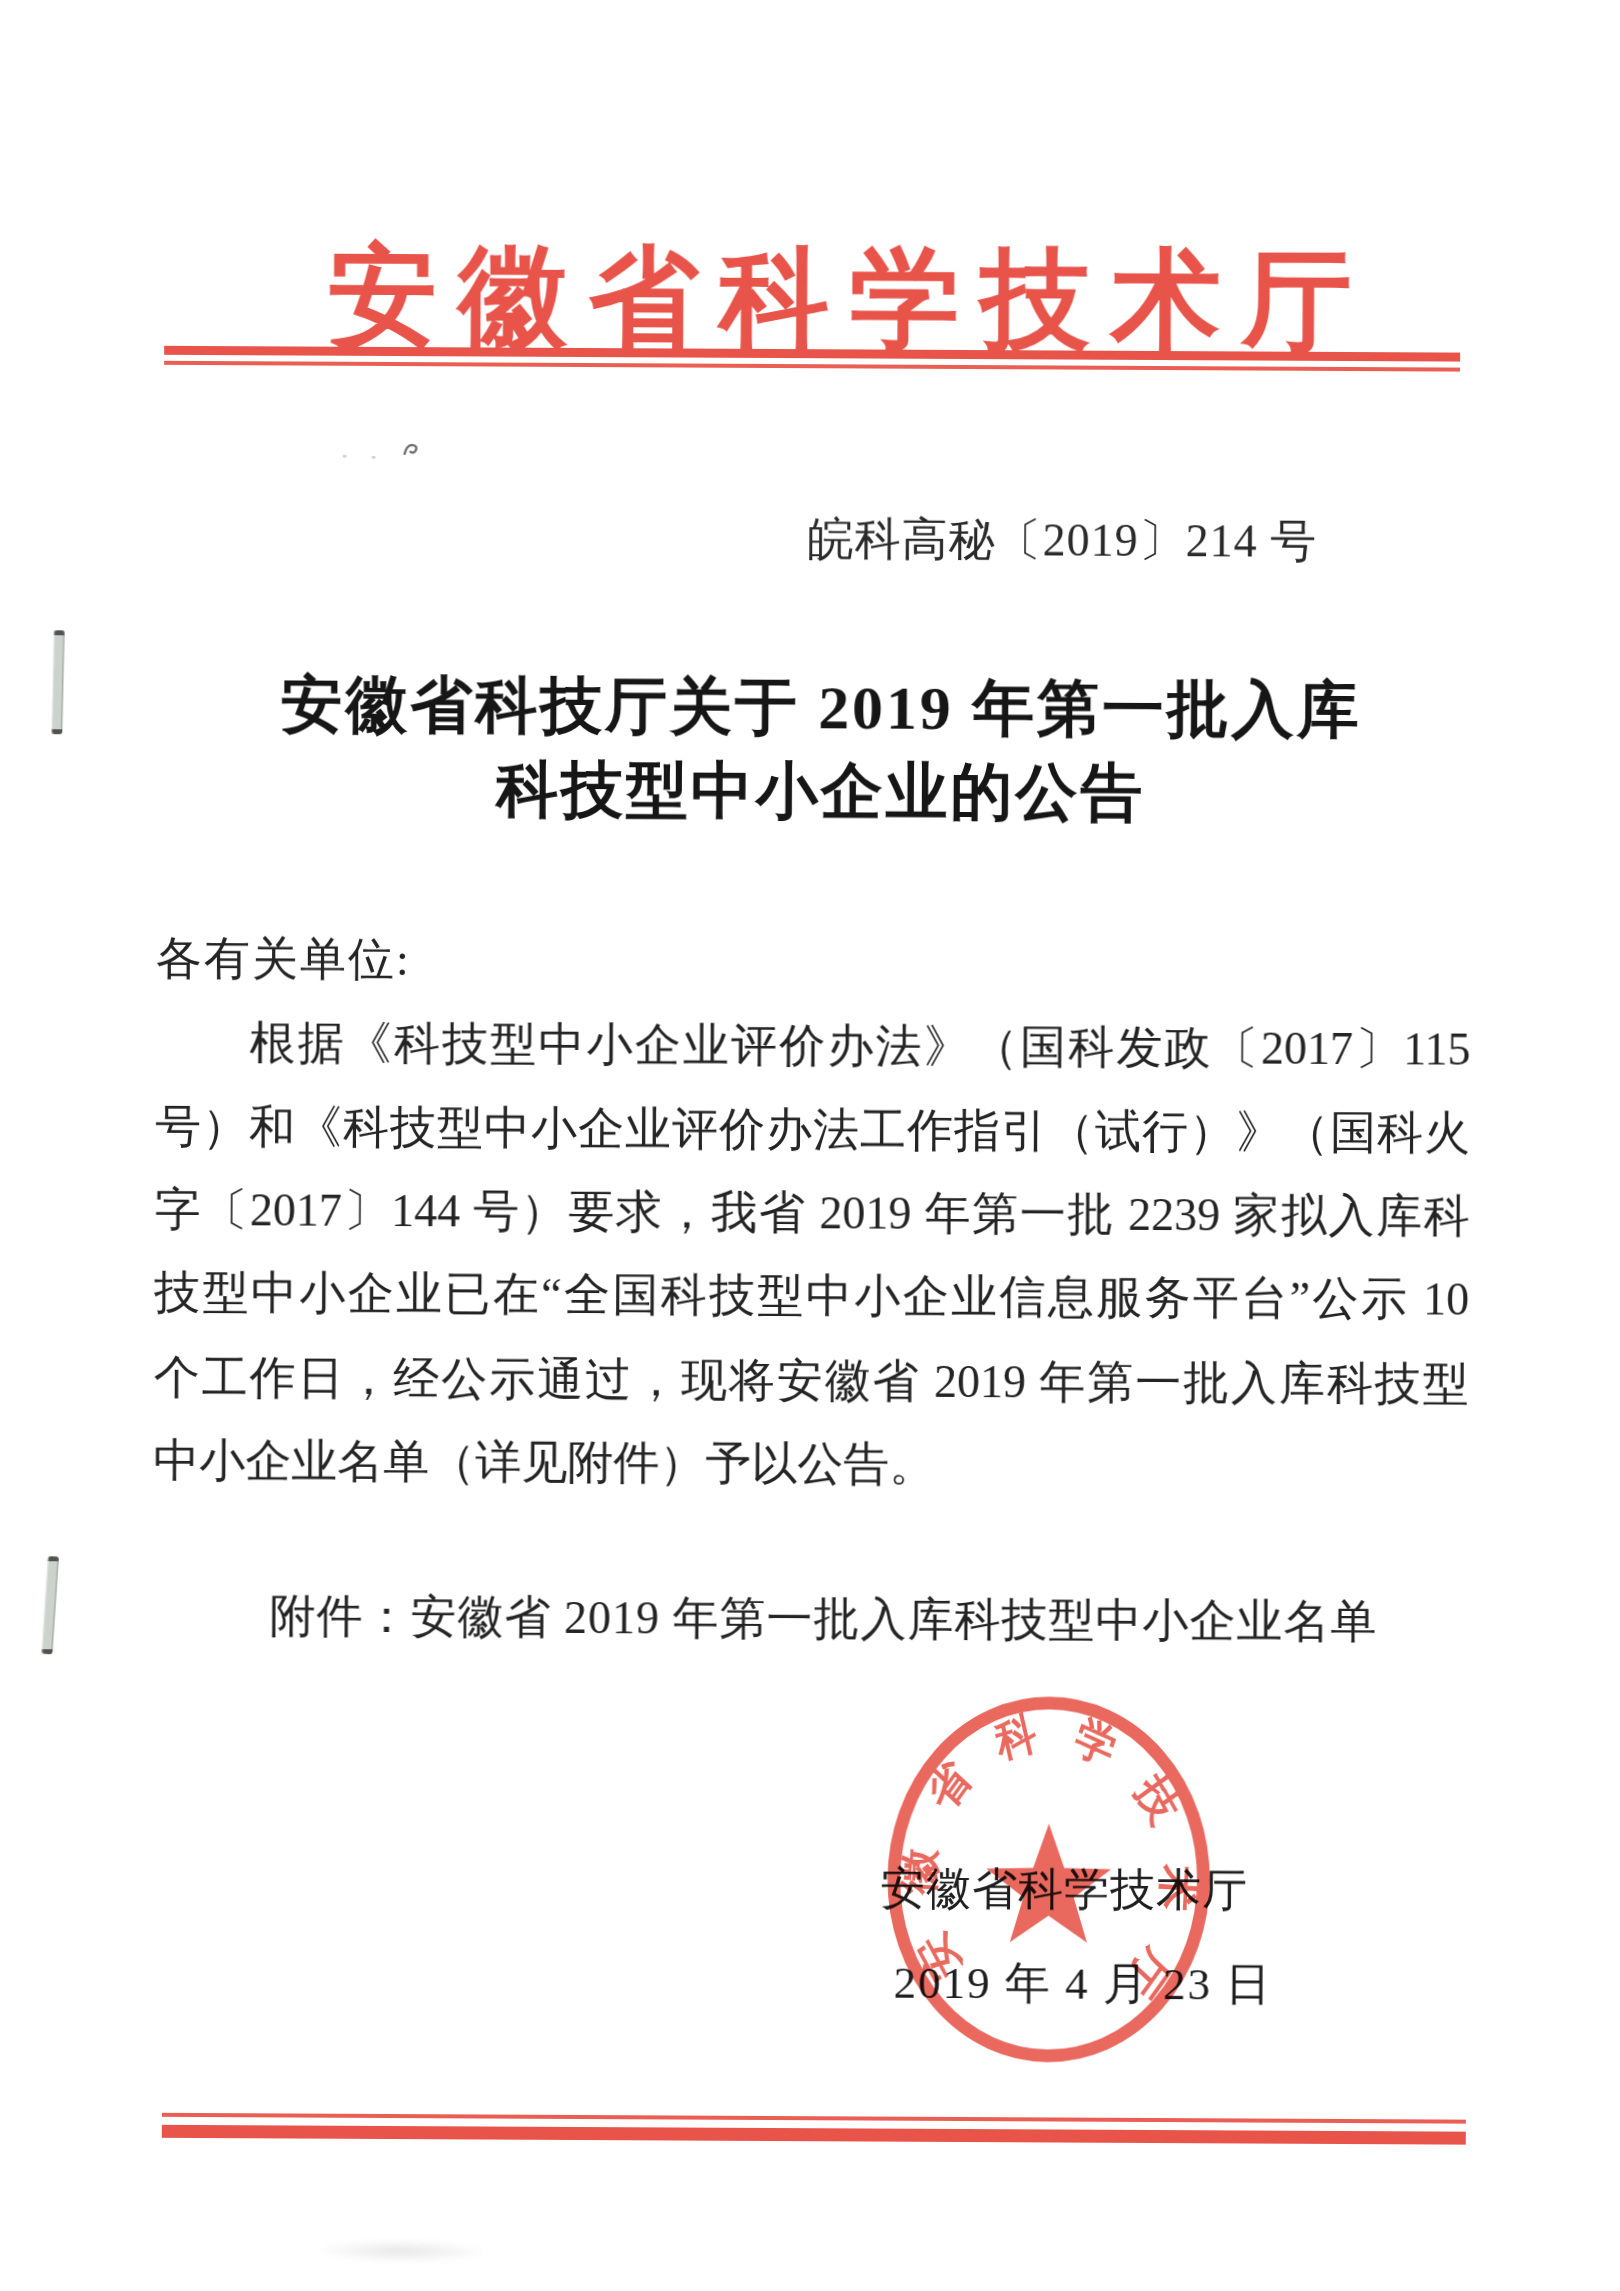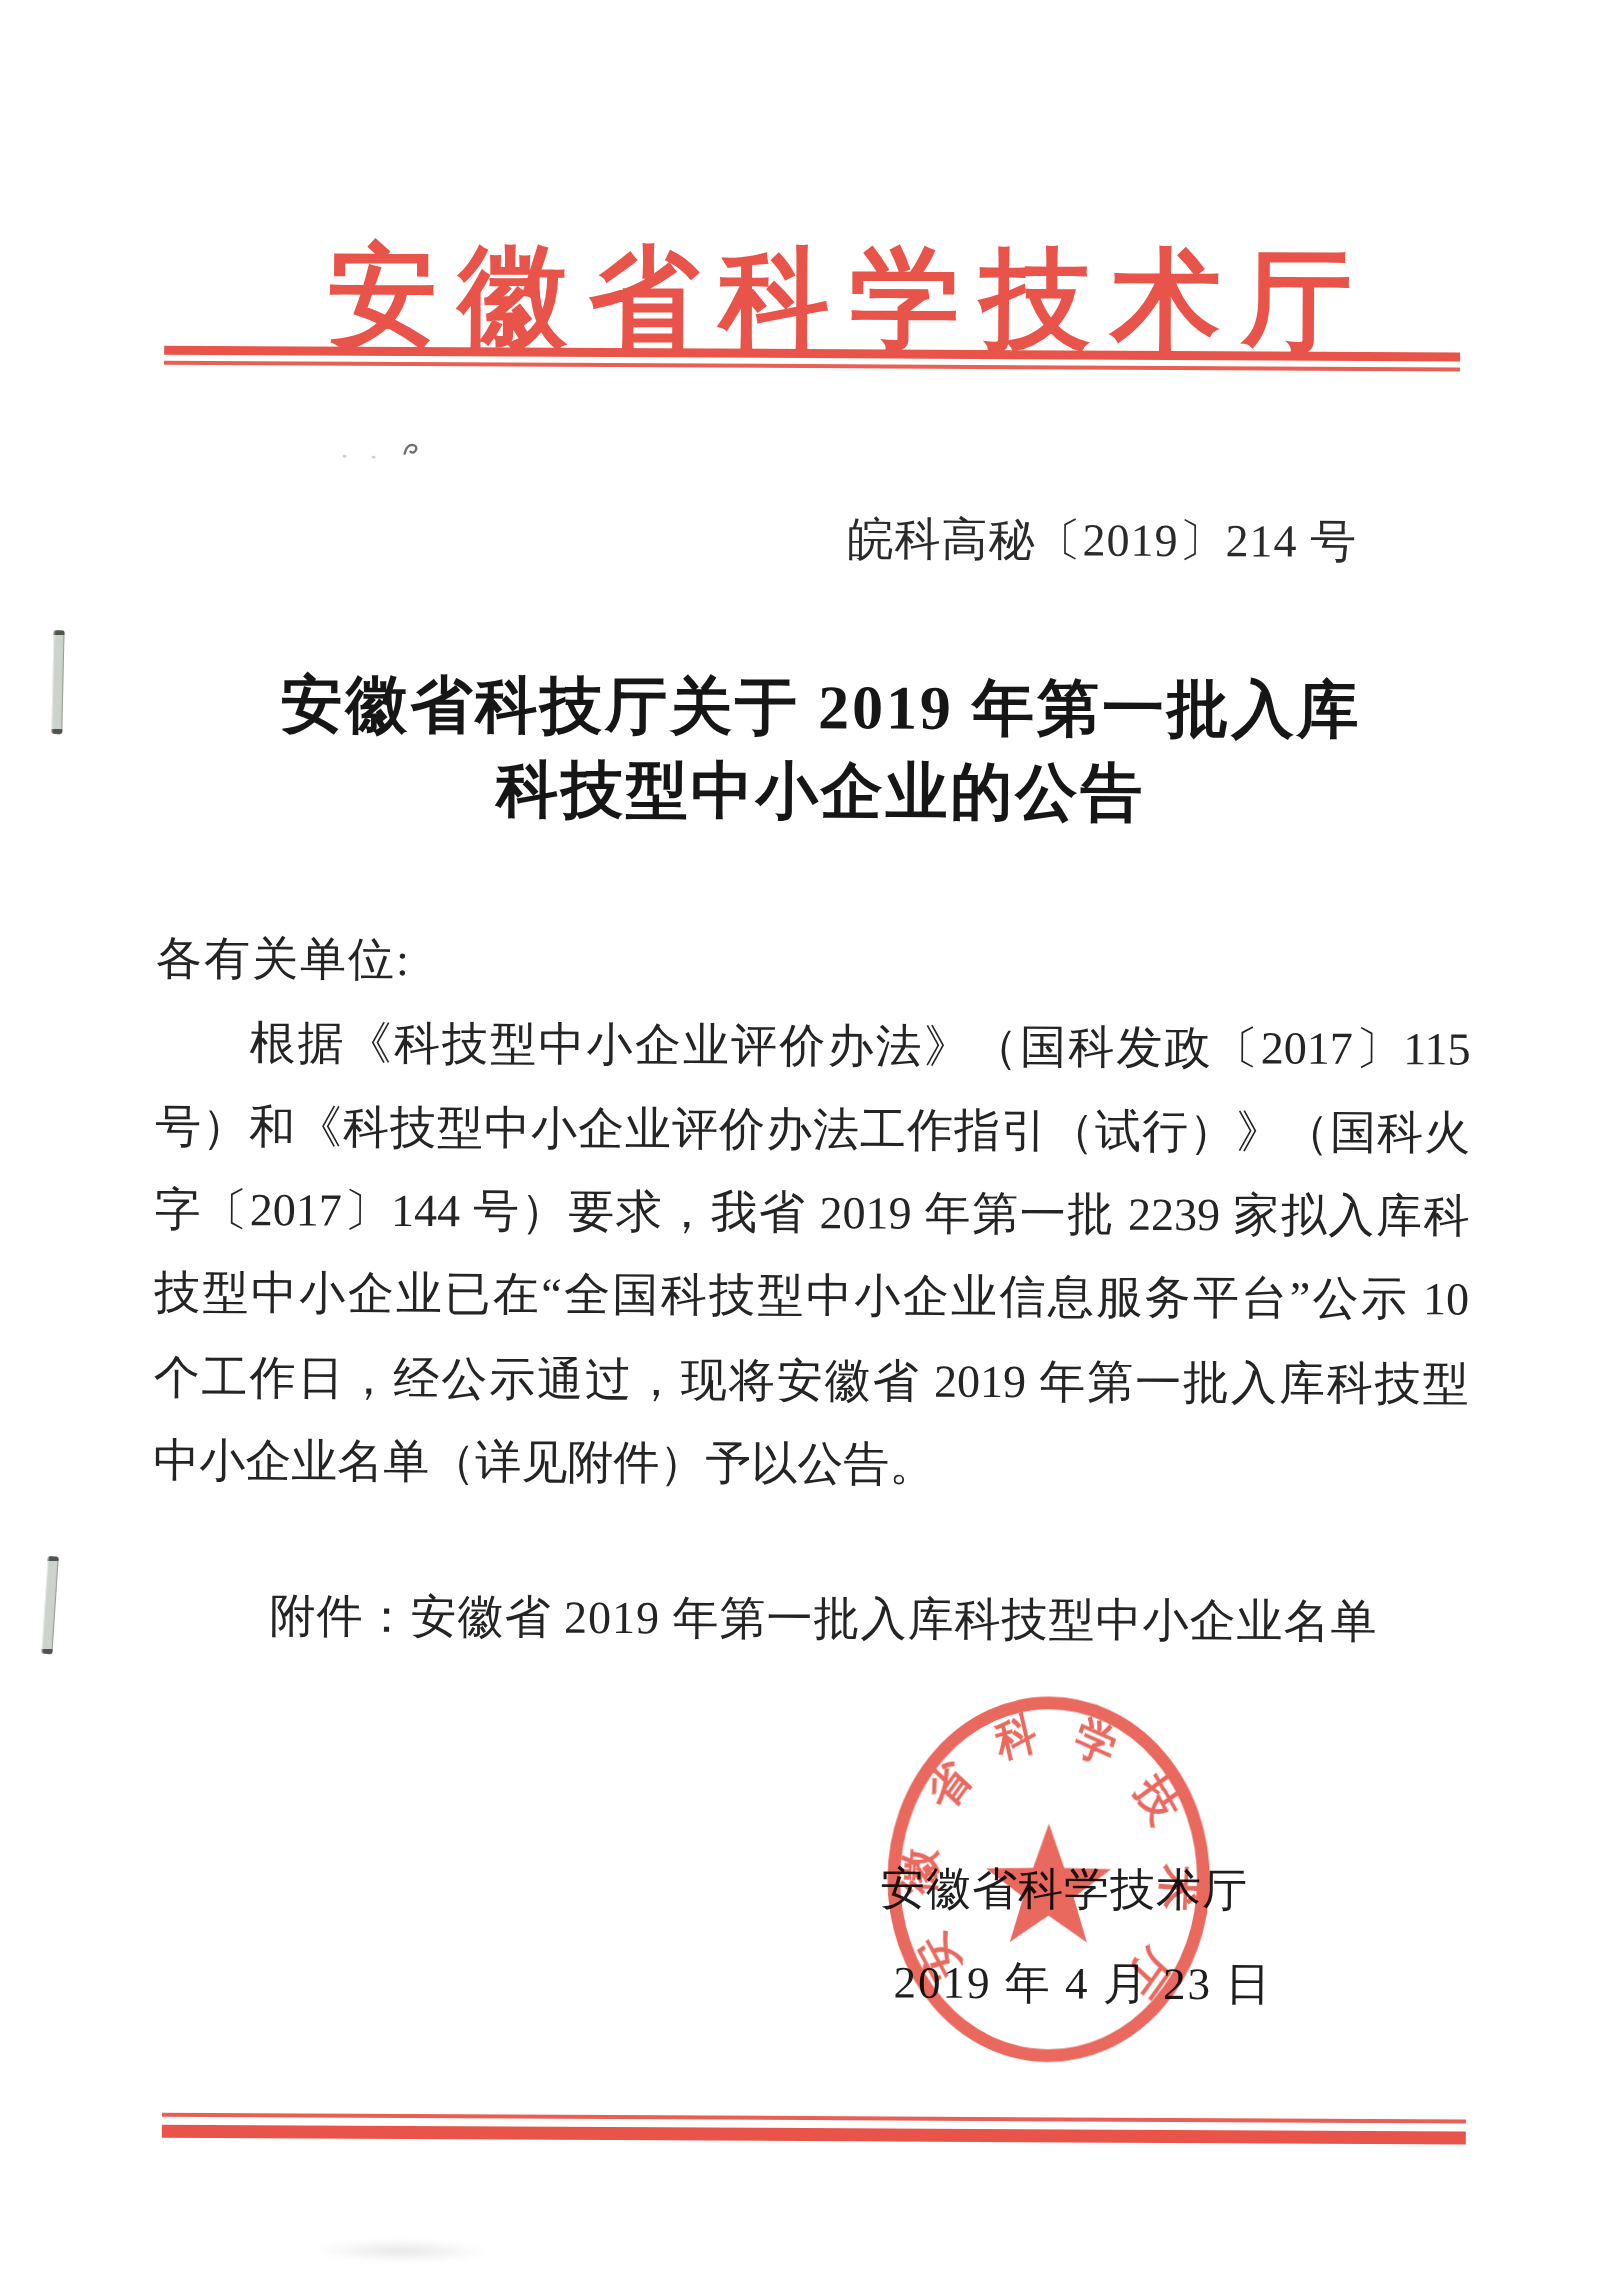--- a/index.html
+++ b/index.html
@@ -3,21 +3,20 @@
 <meta charset="utf-8">
 <style>
   html,body{margin:0;padding:0;background:#ffffff;}
   .page{
     position:relative;
     width:1544px;height:2292px;
     background:#ffffff;
     overflow:hidden;
     font-family:"Liberation Serif","DejaVu Serif",serif;
     color:#222222;
-    padding-left:40px;
   }
   .content{
     position:absolute;inset:0;
     transform:rotate(0.3deg);
     transform-origin:50% 50%;
   }
   
   .letterhead{
     position:absolute;left:323px;top:225px;
     font-size:110px;font-weight:700;

